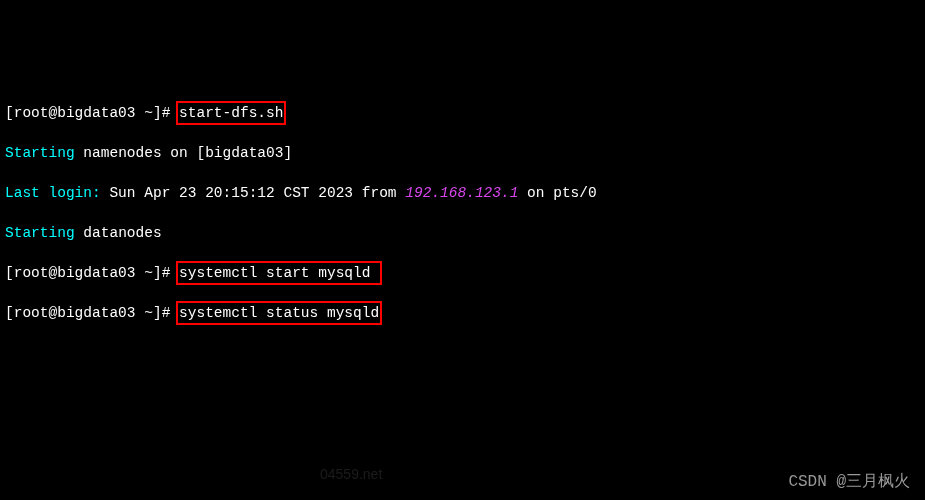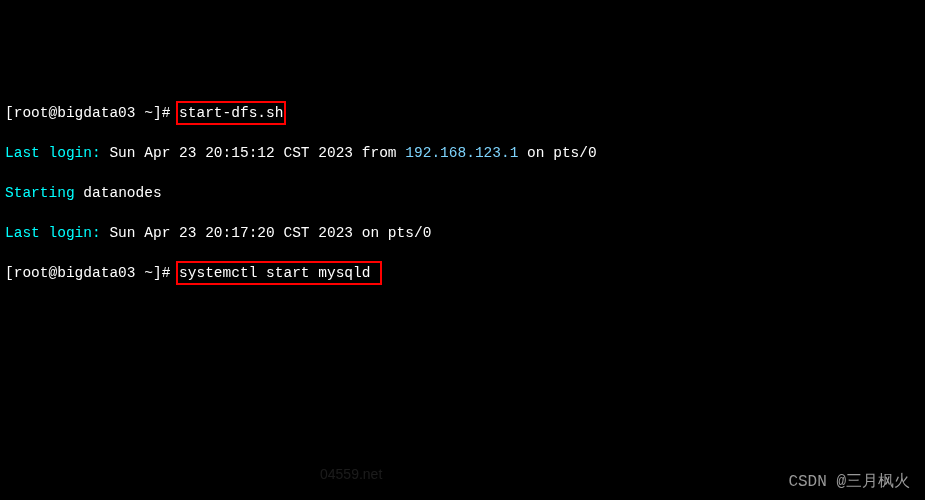--- a/index.html
+++ b/index.html
@@ -27,35 +27,36 @@
     .wm-faint {
       position: absolute;
       bottom: 16px;
       left: 320px;
       color: rgba(180,180,180,0.15);
       font-size: 14px;
       font-family: sans-serif;
       margin-top: 12px;
     }
     .wt { color:#fff; }
-    .mg { color:#7dd3fc; }
+    .mg { color:#d946ef;font-style:italic; }
     .cy { color:#0ff; }
     .box { border:2px solid #f00; padding:0 1px; margin:-2px -3px; display:inline-block; }
   </style>
 </head>
 <body>
 
 
 
 <div>
 <div><span class="wt">[root@bigdata03 ~]# </span><span class="box"><span class="wt">start-dfs.sh</span></span></div>
+<div><span class="cy">Starting</span><span class="wt"> namenodes on [bigdata03]</span></div>
 <div><span class="cy">Last login:</span><span class="wt"> Sun Apr 23 20:15:12 CST 2023 from </span><span class="mg">192.168.123.1</span><span class="wt"> on pts/0</span></div>
 <div><span class="cy">Starting</span><span class="wt"> datanodes</span></div>
-<div><span class="cy">Last login:</span><span class="wt"> Sun Apr 23 20:17:20 CST 2023 on pts/0</span></div>
 <div><span class="wt">[root@bigdata03 ~]# </span><span class="box"><span class="wt">systemctl start mysqld </span></span></div>
+<div><span class="wt">[root@bigdata03 ~]# </span><span class="box"><span class="wt">systemctl status mysqld</span></span></div>
 
 
 
 
 
 
 
 
 
 

